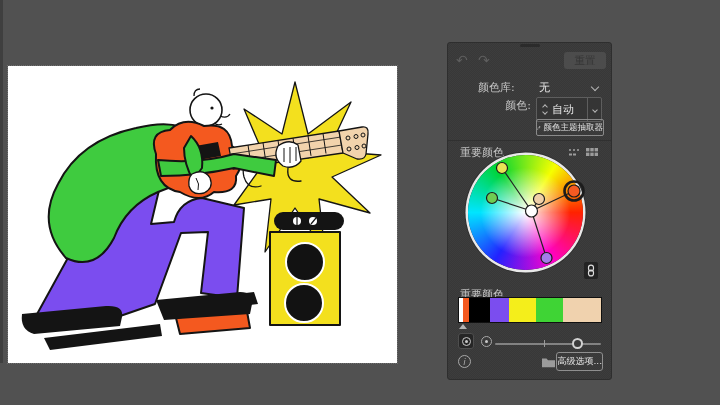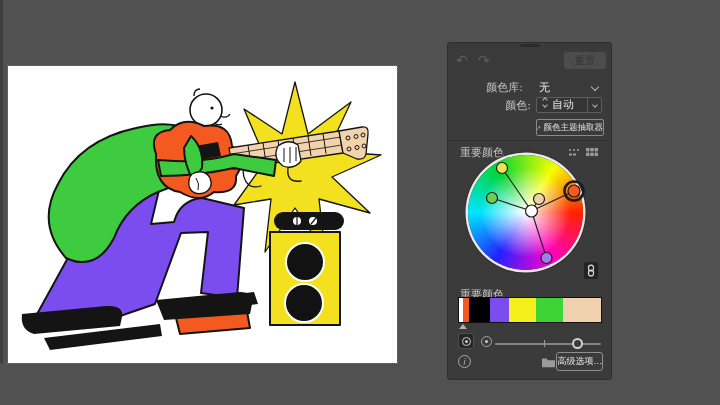--- a/index.html
+++ b/index.html
@@ -19,27 +19,27 @@
          background-color:#3a3a3a;border:1px solid #2e2e2e;
          background-image:repeating-conic-gradient(#3d3d3d 0% 25%, #383838 0% 50%);background-size:2px 2px;}
   .abs{position:absolute;}
   .lbl{font-size:11px;color:#c3c3c3;line-height:14px;white-space:nowrap;}
   .val{font-size:11px;color:#e4e4e4;line-height:14px;white-space:nowrap;}
   #drag-pill{left:72px;top:1px;width:20px;height:3px;background:#2b2b2b;border-radius:2px;}
   .hist{font-size:14px;color:#5e5e5e;line-height:14px;}
   #undo{left:8px;top:10px;} #redo{left:30px;top:10px;}
   #reset-btn{left:116px;top:9px;width:42px;height:17px;background:#4c4c4c;border-radius:3px;
              color:#353535;font-size:10.5px;text-align:center;line-height:17px;}
-  #lib-label{left:30px;top:38px;width:53px;text-align:center;}
+  #lib-label{left:30px;top:38px;width:53px;text-align:left;}
   #lib-value{left:91px;top:38px;}
   #lib-chev{left:144px;top:41px;}
   .chev{width:6px;height:6px;border-right:1.5px solid #b5b5b5;border-bottom:1.5px solid #b5b5b5;transform:rotate(45deg);}
   .chev.sm{width:4px;height:4px;}
   #col-label{left:30px;top:56px;width:53px;text-align:right;}
-  #col-combo{left:88px;top:54px;width:66px;height:16px;border:1px solid #5e5e5e;border-radius:2px;background:#353535;display:flex;align-items:flex-start;}
+  #col-combo{left:88px;top:54px;width:66px;height:25px;border:1px solid #5e5e5e;border-radius:2px;background:#353535;display:flex;align-items:center;}
   #stepper{width:12px;display:flex;flex-direction:column;align-items:center;gap:1px;padding-left:3px;}
   #stepper .chev.up{transform:rotate(-135deg);}
   #col-value{flex:1;padding-left:3px;}
   #col-chev-cell{width:14px;height:100%;border-left:1px solid #5e5e5e;display:flex;align-items:center;justify-content:center;}
   #theme-btn{left:88px;top:76px;width:68px;height:17px;border:1px solid #8a8a8a;border-radius:2px;
              display:flex;align-items:center;justify-content:center;gap:3px;color:#e2e2e2;font-size:8.5px;white-space:nowrap;}
   #sec-divider{left:0;top:97px;width:163px;height:1px;background:#303030;}
   #all-colors-label{left:12px;top:103px;}
   #view-icons{left:120px;top:105px;display:flex;gap:6px;}
   

